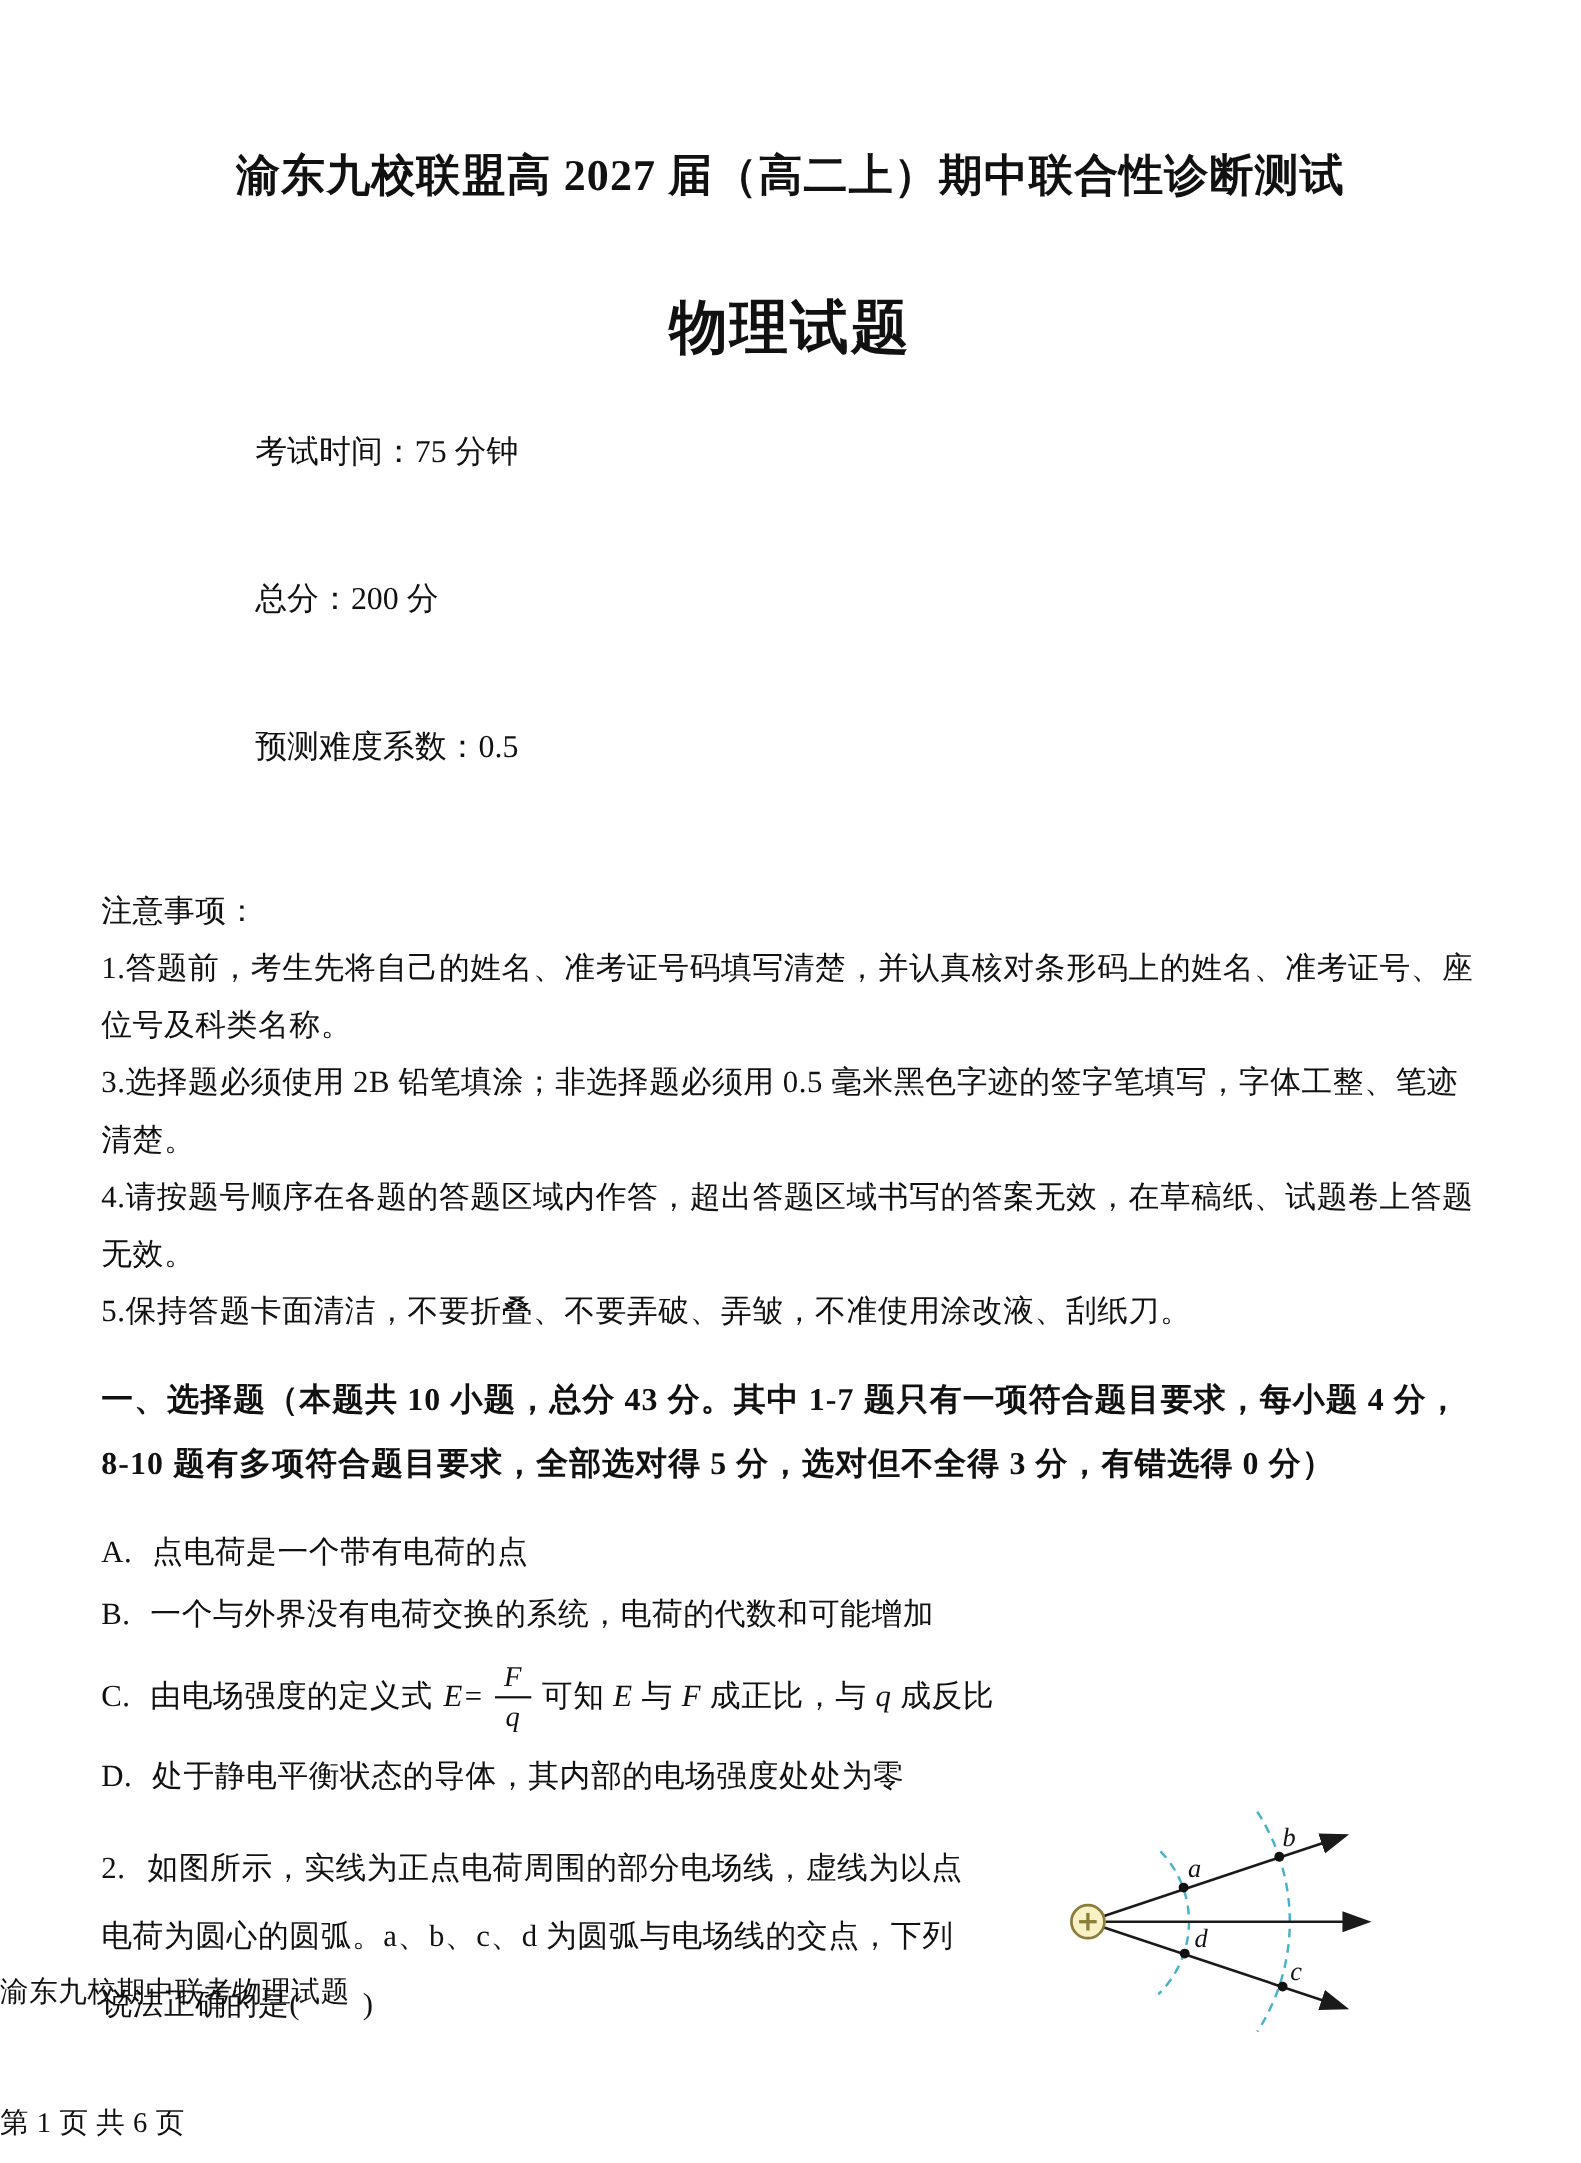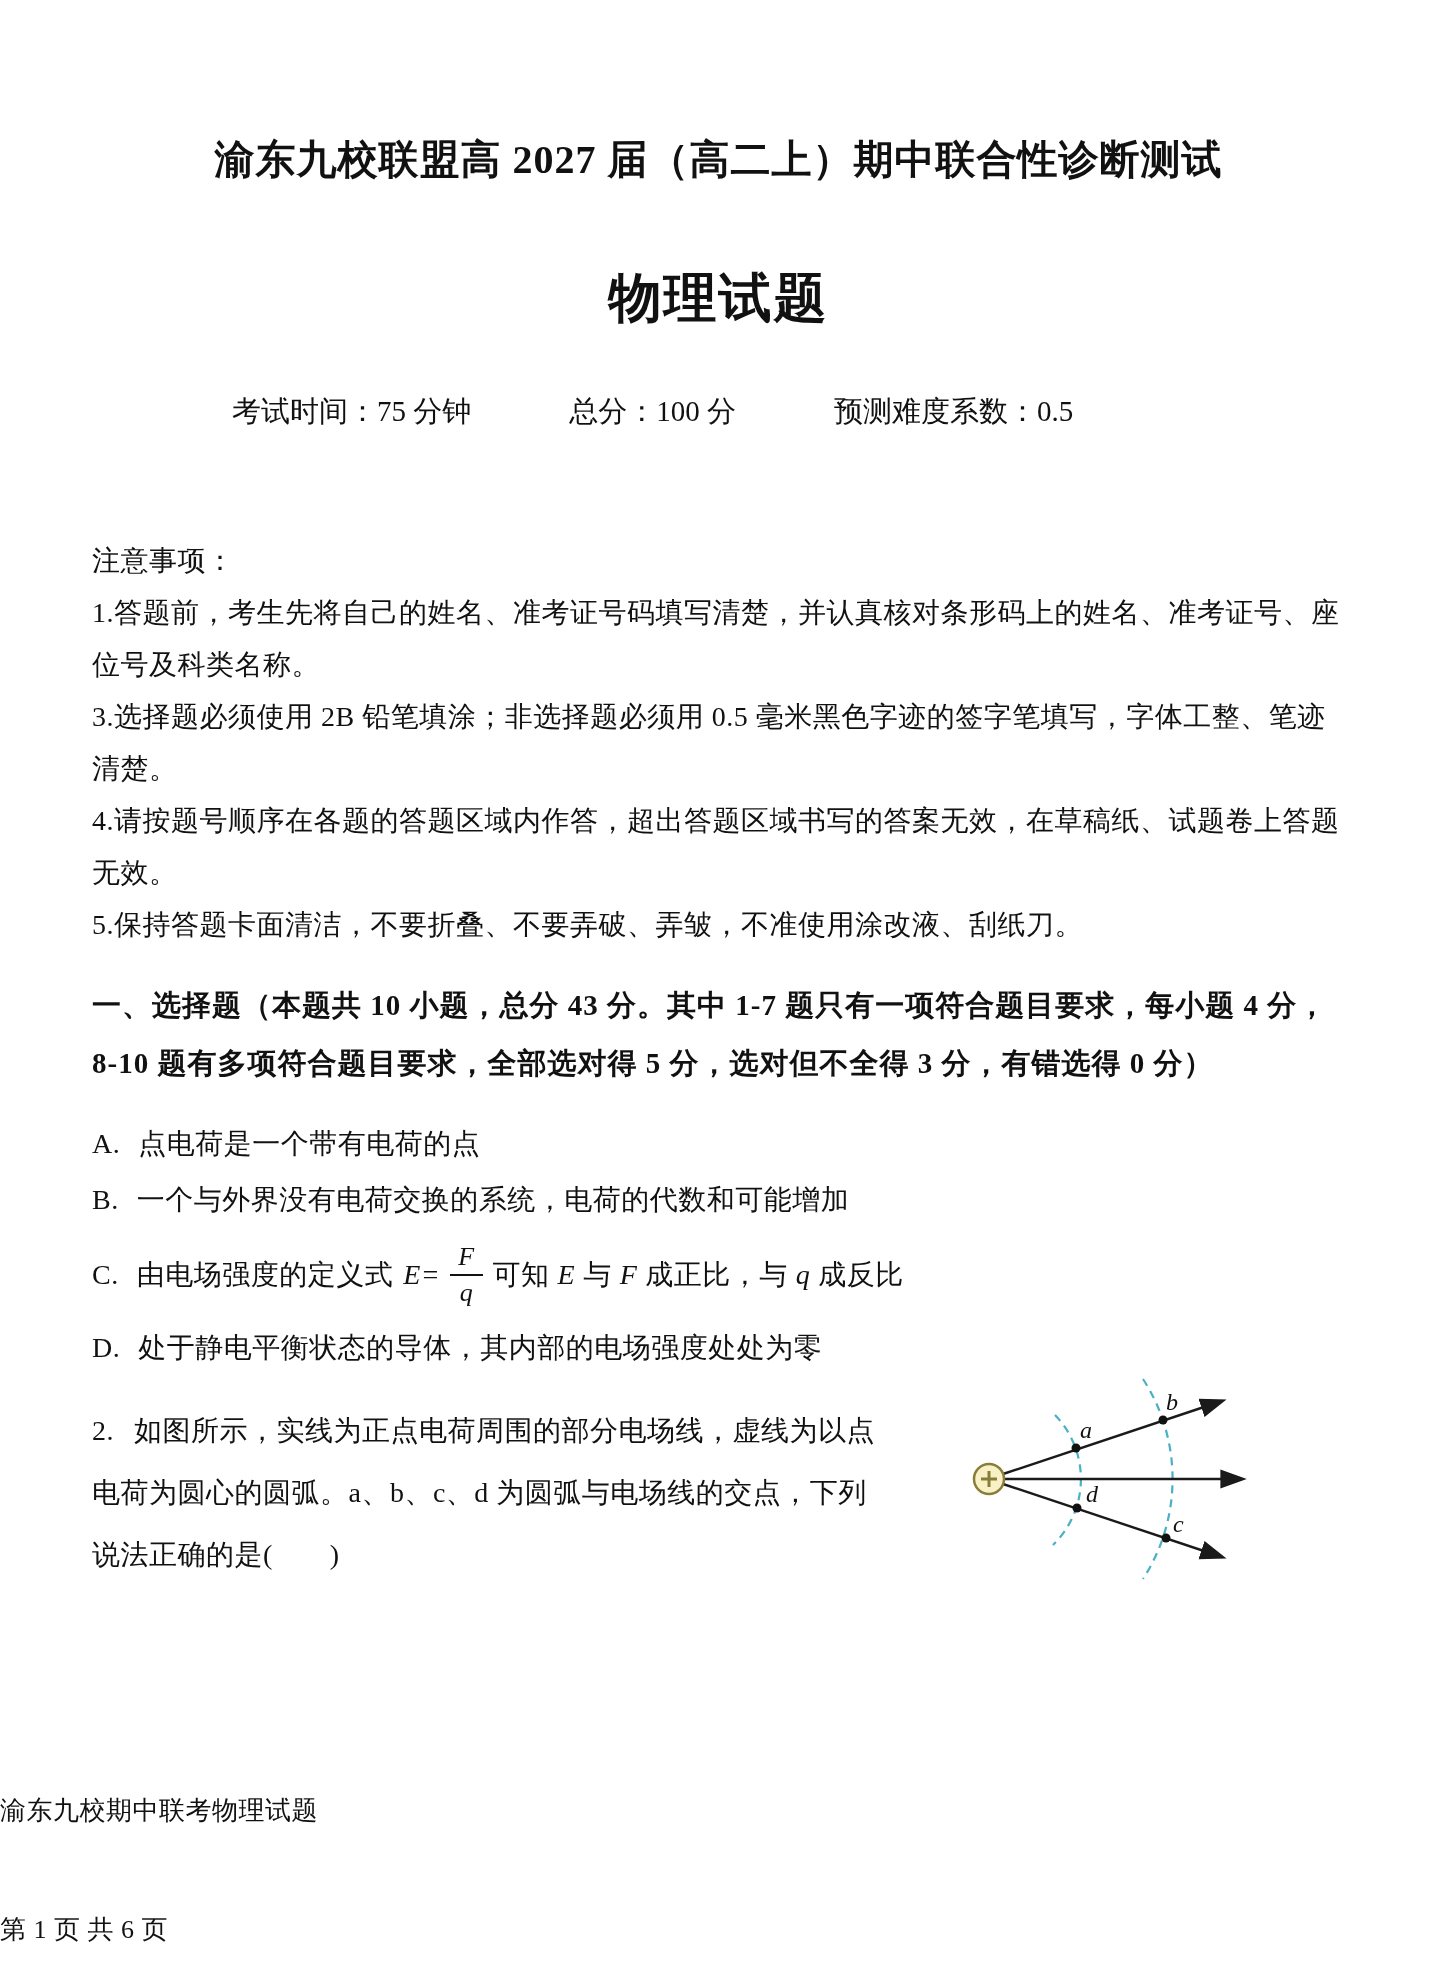--- a/index.html
+++ b/index.html
@@ -26,20 +26,21 @@
     letter-spacing:2px;
     line-height:1.2;
   }
   .info-row{
     display:flex;
     margin-top:62px;
     padding-left:140px;
     gap:98px;
     font-size:29px;
     line-height:36px;
+    flex-direction:column;
   }
   .notes{
     margin-top:106px;
     font-size:28px;
     line-height:52px;
     letter-spacing:0.5px;
   }
   .notes p{margin:0;}
   .section-heading{
     margin:27px 0 0 0;
@@ -103,21 +104,21 @@
 <body>
 
 <div class="page">
   <div class="content">
 
     <h1 class="title">渝东九校联盟高 2027 届（高二上）期中联合性诊断测试</h1>
     <h2 class="subtitle">物理试题</h2>
 
     <div class="info-row">
       <span>考试时间：75 分钟</span>
-      <span>总分：100 分</span>
+      <span>总分：200 分</span>
       <span>预测难度系数：0.5</span>
     </div>
 
     <div class="notes">
       <p>注意事项：</p>
       <p>1.答题前，考生先将自己的姓名、准考证号码填写清楚，并认真核对条形码上的姓名、准考证号、座位号及科类名称。</p>
       <p>3.选择题必须使用 2B 铅笔填涂；非选择题必须用 0.5 毫米黑色字迹的签字笔填写，字体工整、笔迹清楚。</p>
       <p>4.请按题号顺序在各题的答题区域内作答，超出答题区域书写的答案无效，在草稿纸、试题卷上答题无效。</p>
       <p>5.保持答题卡面清洁，不要折叠、不要弄破、弄皱，不准使用涂改液、刮纸刀。</p>
     </div>

